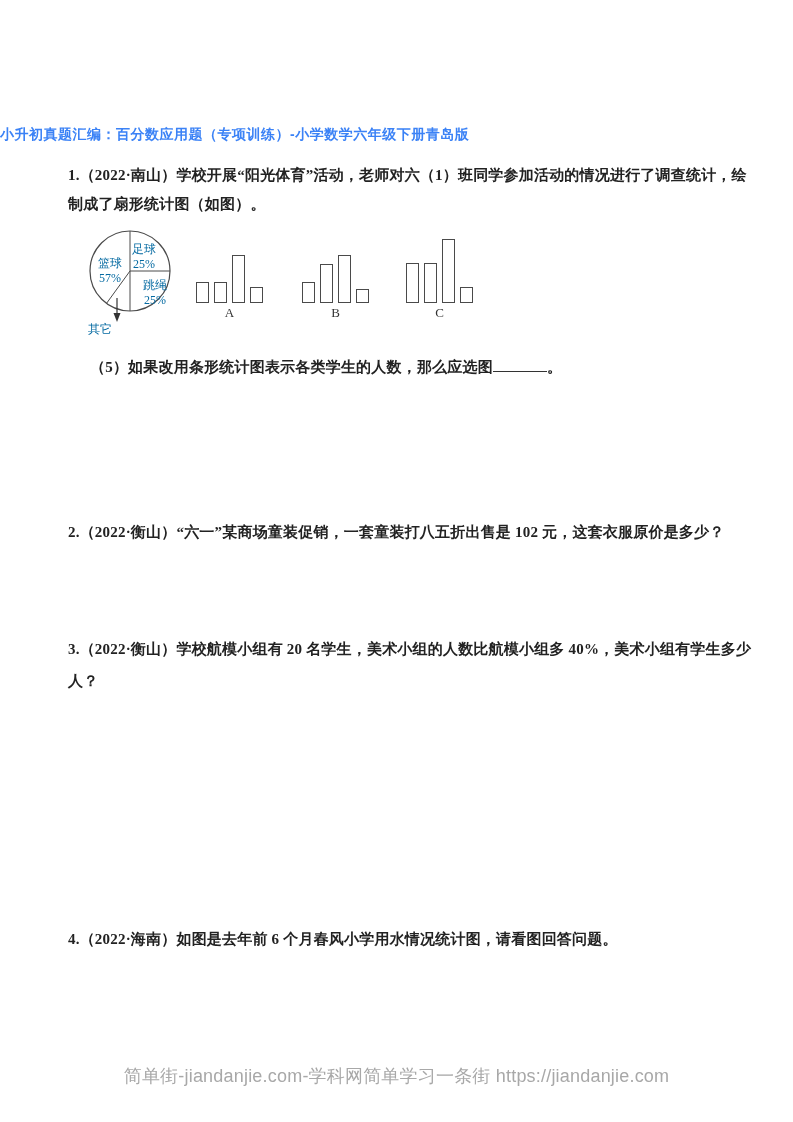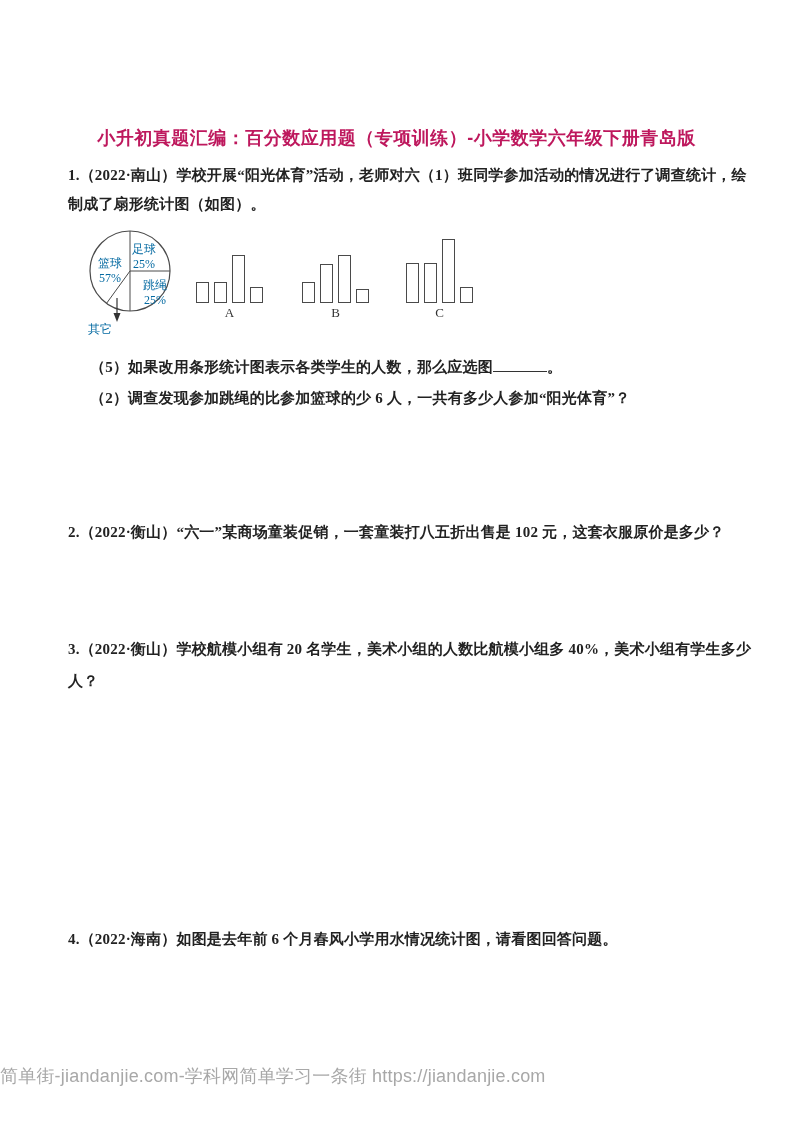--- a/index.html
+++ b/index.html
@@ -18,38 +18,38 @@
     left:68px;
     font-size:15px;
     line-height:18px;
     white-space:nowrap;
     letter-spacing:0.2px;
     font-weight:bold;
   }
   .title{
     position:absolute;
     top:126px;left:0;right:0;
-    text-align:center;
     font-family:"Liberation Sans","DejaVu Sans",sans-serif;
     font-weight:bold;
-    font-size:18px;
-    color:#be185d;
+    font-size:14px;
+    color:#3b82f6;
     letter-spacing:0.5px;
   }
   .q1a{top:166px;}
   .q1b{top:195px;}
   .s1{top:357px;left:90px;}
   .s2{top:389px;left:90px;}
   .q2{top:523px;}
   .q3a{top:640px;}
   .q3b{top:672px;}
   .q4{top:930px;}
   .footer{
     position:absolute;
     top:1064px;left:0;right:0;
+    text-align:center;
     font-family:"Liberation Sans","DejaVu Sans",sans-serif;
     font-size:18px;
     color:#a8a8a8;
     letter-spacing:0.2px;
   }
   .blank{
     display:inline-block;
     width:54px;
     height:14px;
     border-bottom:1px solid #333333;
@@ -157,21 +157,20 @@
       <div class="bar" style="height: 64px;"></div>
       <div class="bar" style="height: 16px;"></div>
     </div>
   <div class="chart-label cl-a">A</div>
   <div class="chart-label cl-b">B</div>
   <div class="chart-label cl-c">C</div>
 
   <div class="line s1">
     <span>（5）如果改用条形统计图表示各类学生的人数，那么应选图</span><span class="blank"></span><span>。</span>
   </div>
-  <div class="line s2">（2）调查发现参加跳绳的比参加篮球的少 6 人，一共有多少人参加“阳光体育”？</div>
 
   <div class="line q2">2.（2022·衡山）“六一”某商场童装促销，一套童装打八五折出售是 102 元，这套衣服原价是多少？</div>
 
   <div class="line q3a">3.（2022·衡山）学校航模小组有 20 名学生，美术小组的人数比航模小组多 40%，美术小组有学生多少</div>
   <div class="line q3b">人？</div>
 
   <div class="line q4">4.（2022·海南）如图是去年前 6 个月春风小学用水情况统计图，请看图回答问题。</div>
 
   <div class="footer">简单街-jiandanjie.com-学科网简单学习一条街 https://jiandanjie.com</div>
 

